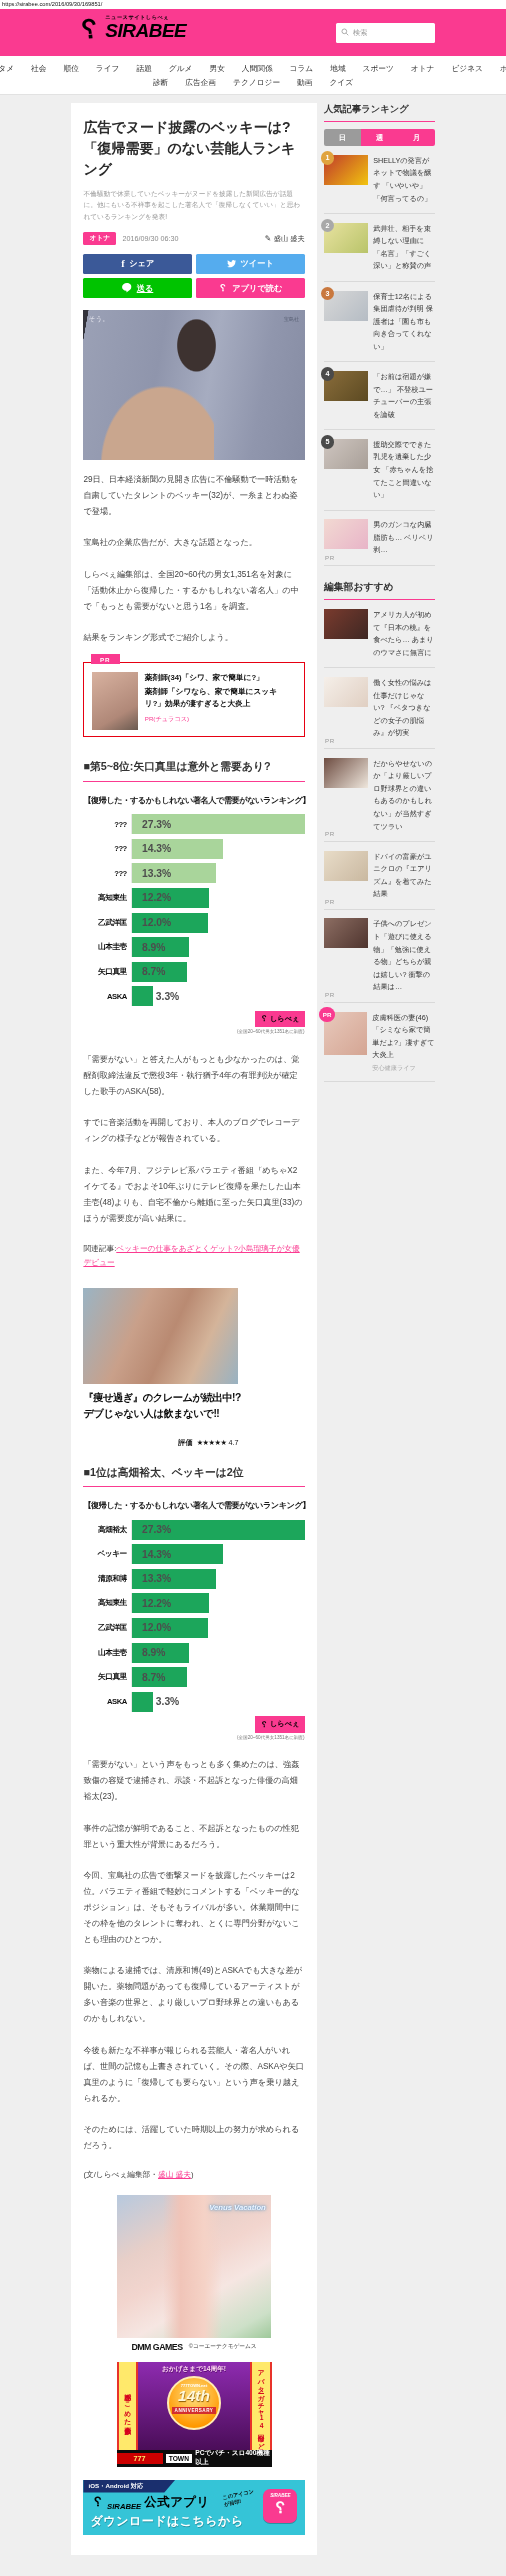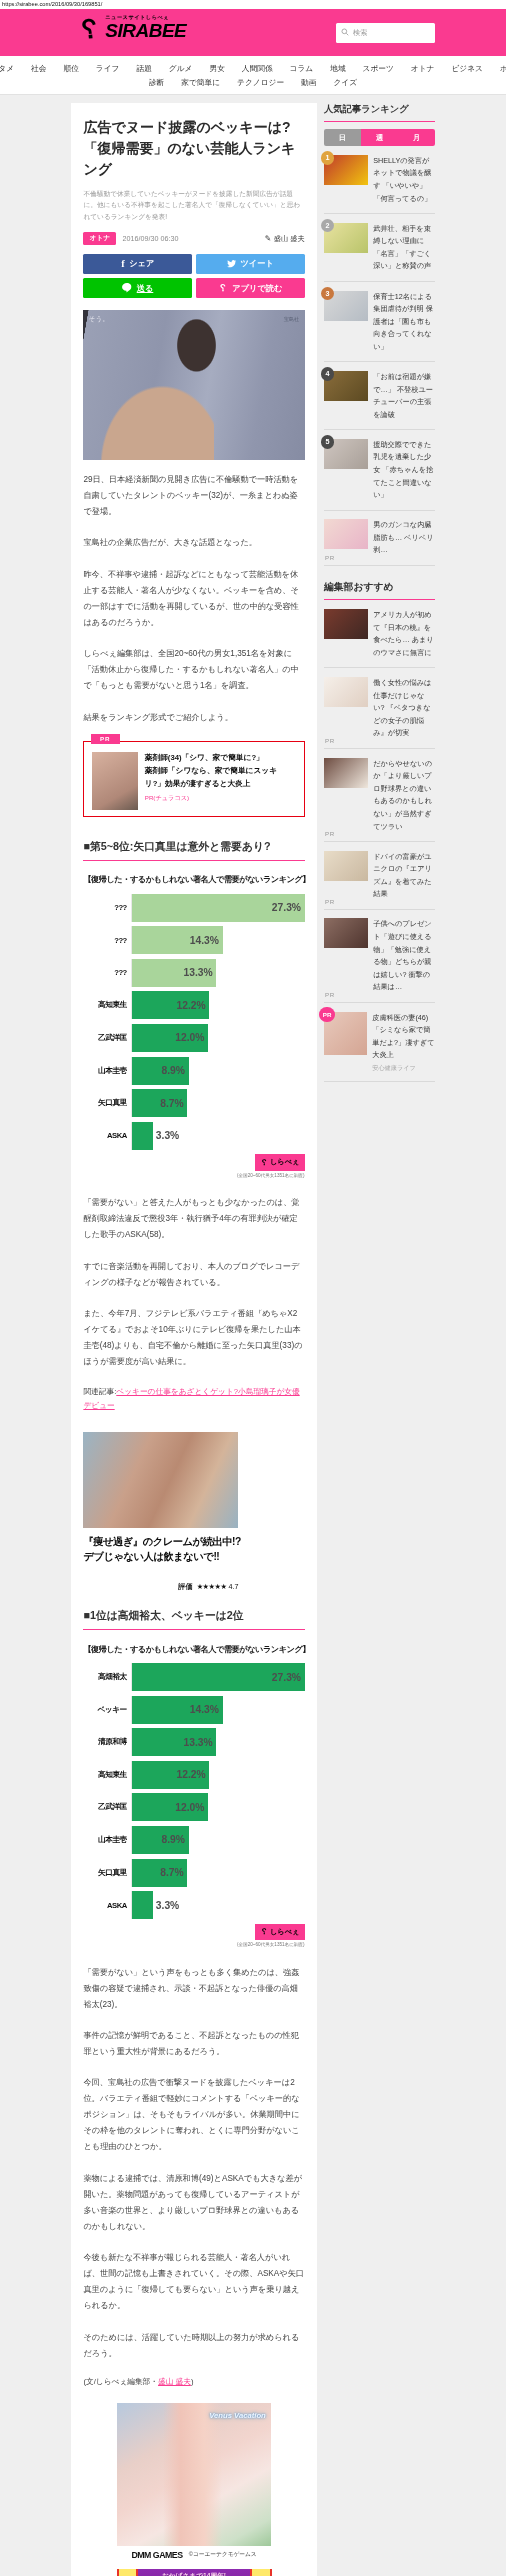--- a/index.html
+++ b/index.html
@@ -58,21 +58,21 @@
   .pr-texts p { font-size:7.7px; font-weight:bold; color:#111; line-height:1.6; word-break:break-all; margin-bottom:1.5px; }
   .pr-src { color:var(--pink); font-size:6.2px; display:block; margin-top:4.1px; }
 
   .sec { font-size:10.8px; font-weight:bold; color:#333; word-break:break-all; border-bottom:1.5px solid var(--pink); padding-bottom:6.2px; margin:17.5px 0 13.4px; }
 
   .chart { margin:3.1px 0 17.5px; }
   .chart-title { font-size:8.2px; font-weight:bold; color:#1a1a1a; text-align:center; margin-bottom:8.2px; word-break:keep-all; white-space:nowrap; letter-spacing:-0.5px; }
   .chart-row { display:flex; align-items:center; margin-bottom:4.6px; }
   .chart-label { width:48px; flex:none; text-align:right; font-weight:bold; font-size:7.7px; color:#111; padding-right:4.6px; white-space:nowrap; letter-spacing:-0.5px; }
   .chart-barwrap { flex:1; display:flex; align-items:center; border-left:1px solid #e8e8e8; }
-  .chart-bar { height:28px; display:flex; align-items:center; justify-content:flex-end; }
+  .chart-bar { height:20px; display:flex; align-items:center; justify-content:flex-start;padding-left:6px; }
   .chart-val { font-size:10.3px; font-weight:bold; color:#4d4d4d; padding:0 3.6px; white-space:nowrap; }
   .chart-val.outside { padding:0 0 0 2.6px; }
   .chart-foot { display:flex; flex-direction:column; align-items:flex-end; margin-top:1px; }
   .slogo { background:var(--pink); color:#000; font-weight:bold; font-size:7.2px; padding:2.6px 5.2px; display:flex; align-items:center; gap:2.1px; }
   .slogo .mascot-s { font-size:8.2px; }
   .chart-note { font-size:4.6px; color:#777; margin-top:2.1px; }
 
   .related-line { font-size:7.7px; color:#333; margin:3.1px 0 18.5px; word-break:break-all; line-height:1.8; }
   .plink { color:var(--pink); text-decoration:underline; }
   .byline { font-size:7.7px; color:#424242; margin:7.2px 0 15.5px; }
@@ -181,21 +181,21 @@
         <a>人間関係</a>
         <a>コラム</a>
         <a>地域</a>
         <a>スポーツ</a>
         <a>オトナ</a>
         <a>ビジネス</a>
         <a>ホビー</a>
       </div>
     <div class="nav-row">
         <a>診断</a>
-        <a>家で簡単に</a>
+        <a>広告企画</a>
         <a>テクノロジー</a>
         <a>動画</a>
         <a>クイズ</a>
       </div>
   </nav>
 
   <div class="content">
     <main class="card">
       <h1 class="title">広告でヌード披露のベッキーは?「復帰需要」のない芸能人ランキング</h1>
       <p class="excerpt">不倫騒動で休業していたベッキーがヌードを披露した新聞広告が話題に。他にもいる不祥事を起こした著名人で「復帰しなくていい」と思われているランキングを発表!</p>
@@ -232,21 +232,20 @@
       </div>
 
       <div class="article-image">
         <span class="img-ovl-left">そう。</span>
         <span class="img-ovl-right">宝島社</span>
       </div>
 
       <div>
           <p class="para">29日、日本経済新聞の見開き広告に不倫騒動で一時活動を自粛していたタレントのベッキー(32)が、一糸まとわぬ姿で登場。</p>
           <p class="para">宝島社の企業広告だが、大きな話題となった。</p>
-          <p class="para">昨今、不祥事や逮捕・起訴などにともなって芸能活動を休止する芸能人・著名人が少なくない。ベッキーを含め、その一部はすでに活動を再開しているが、世の中的な受容性はあるのだろうか。</p>
           <p class="para">しらべぇ編集部は、全国20~60代の男女1,351名を対象に「活動休止から復帰した・するかもしれない著名人」の中で「もっとも需要がないと思う1名」を調査。</p>
           <p class="para">結果をランキング形式でご紹介しよう。</p>
         </div>
 
       <div class="pr-box">
         <span class="pr-tab">PR</span>
         <div class="pr-face"></div>
         <div class="pr-texts">
           <p>薬剤師(34)「シワ、家で簡単に?」</p>
           <p>薬剤師「シワなら、家で簡単にスッキリ?」効果が凄すぎると大炎上</p>

